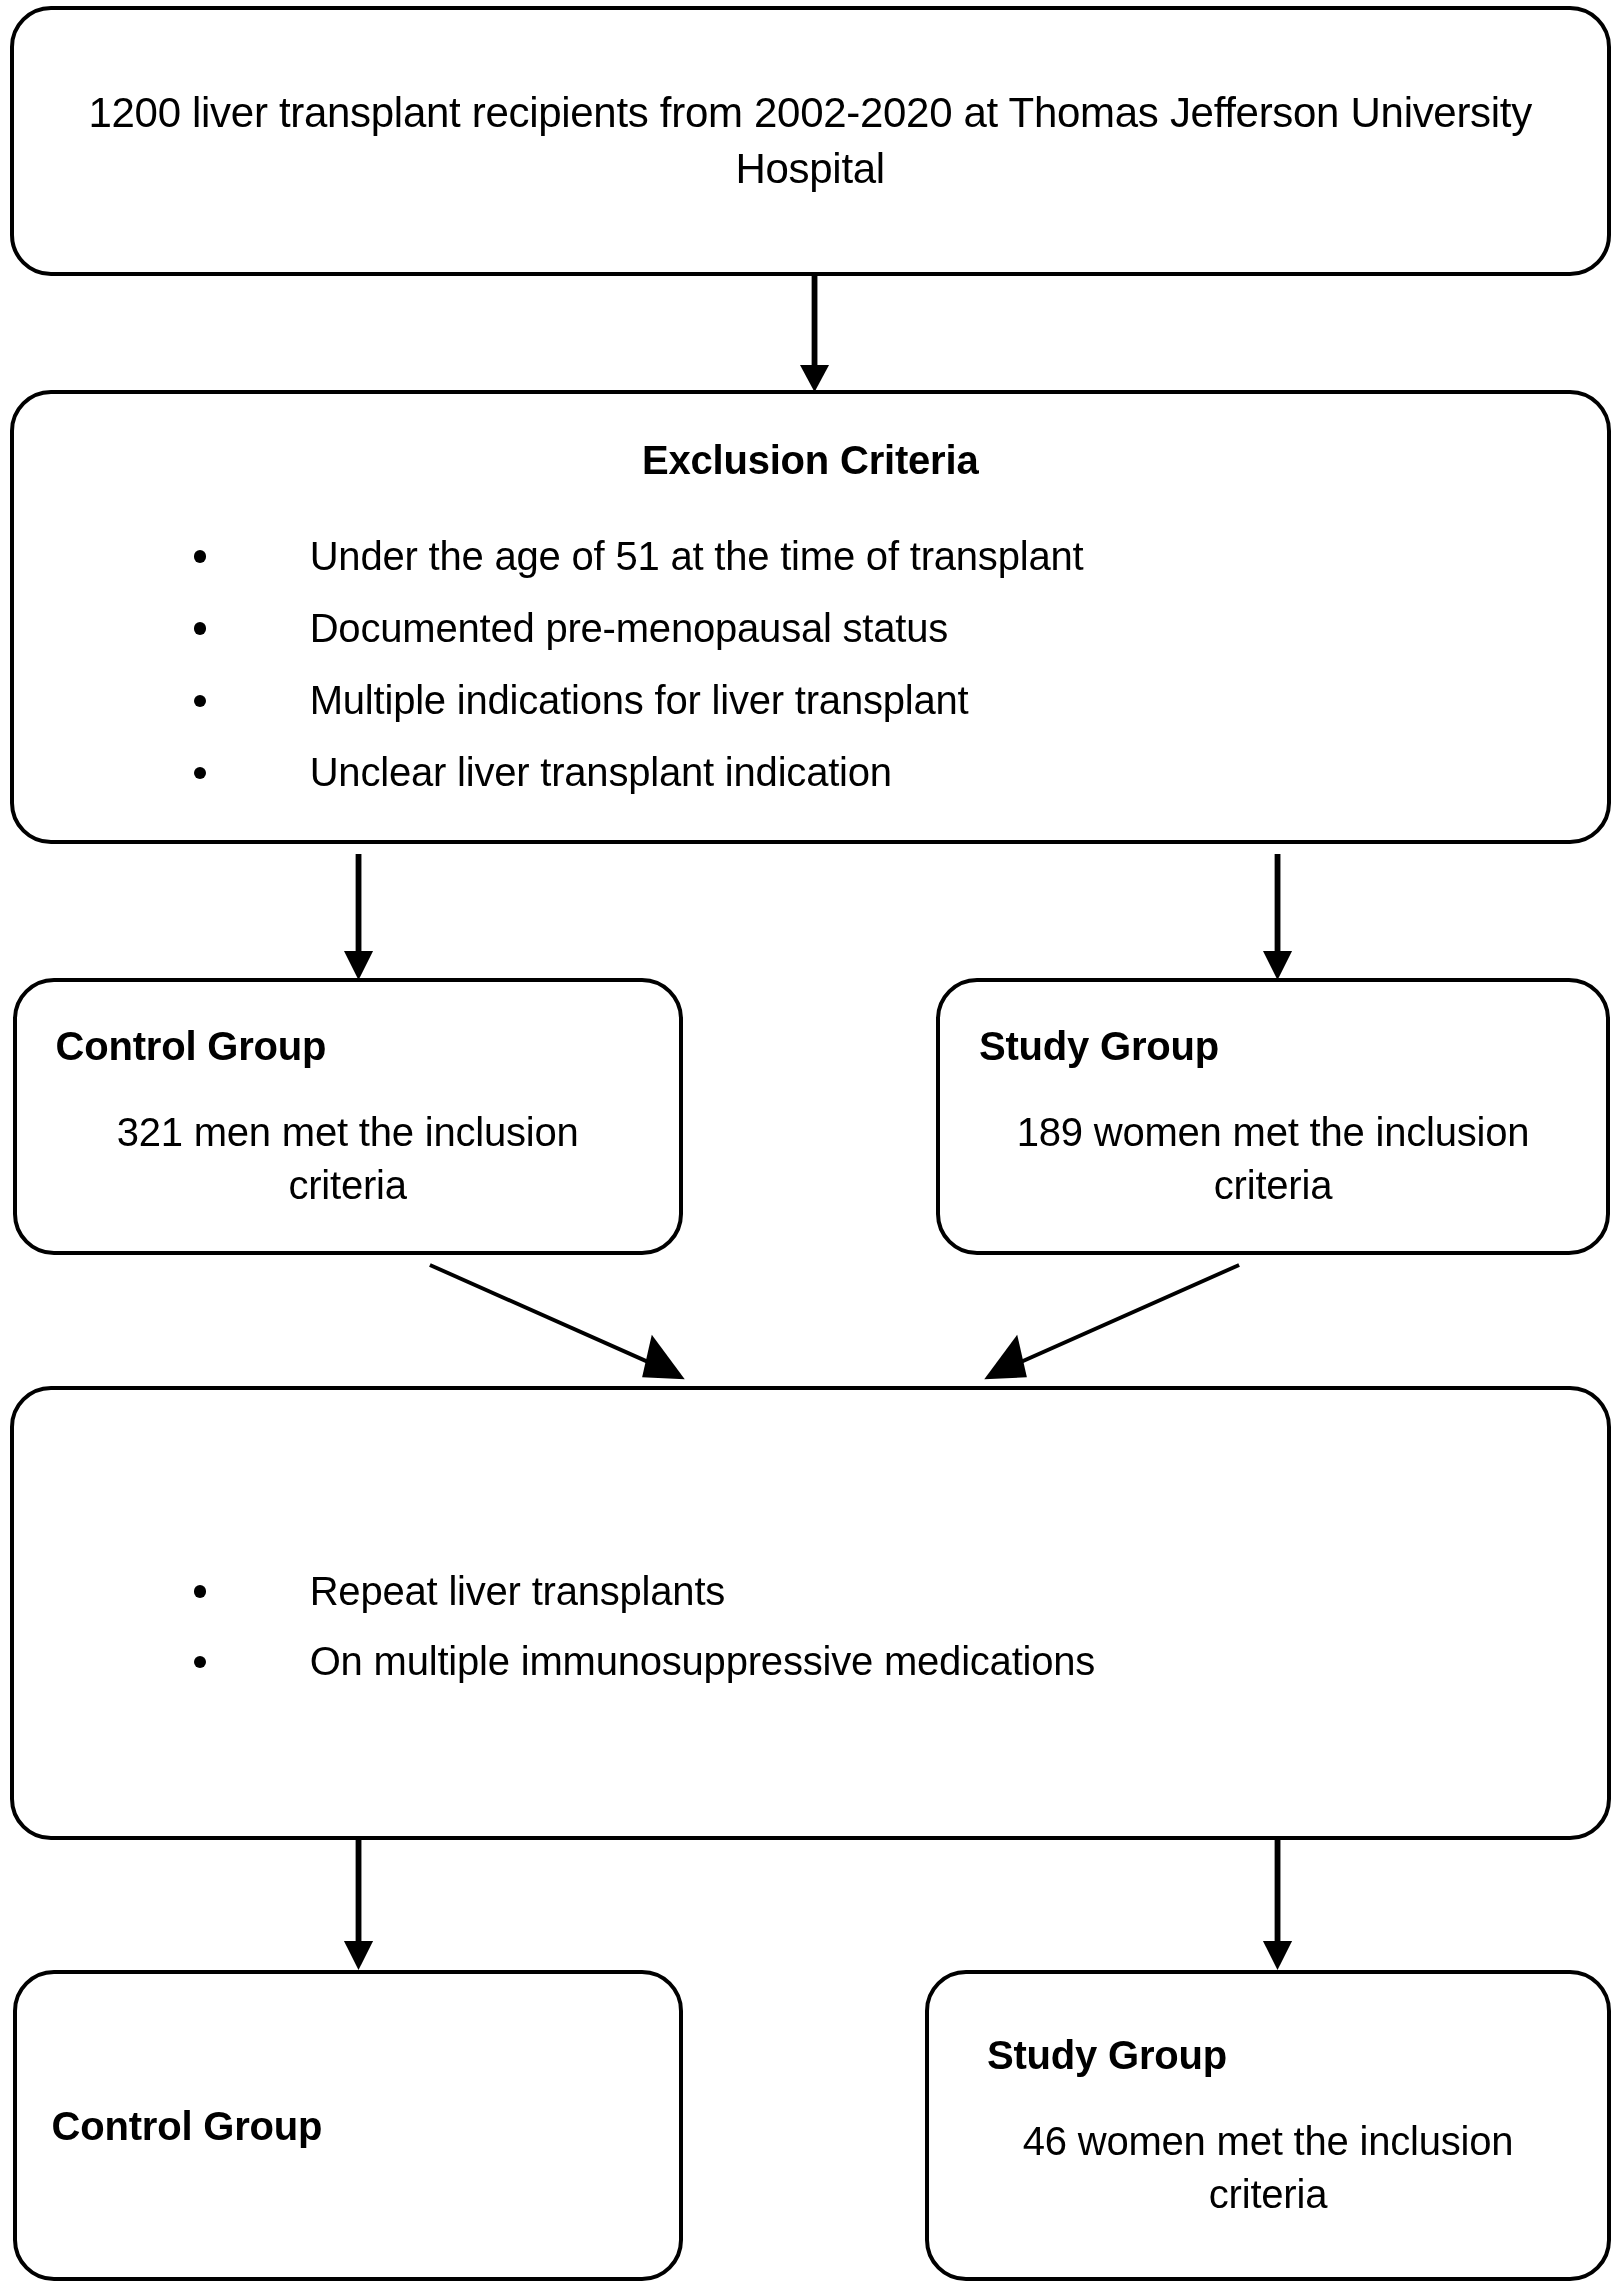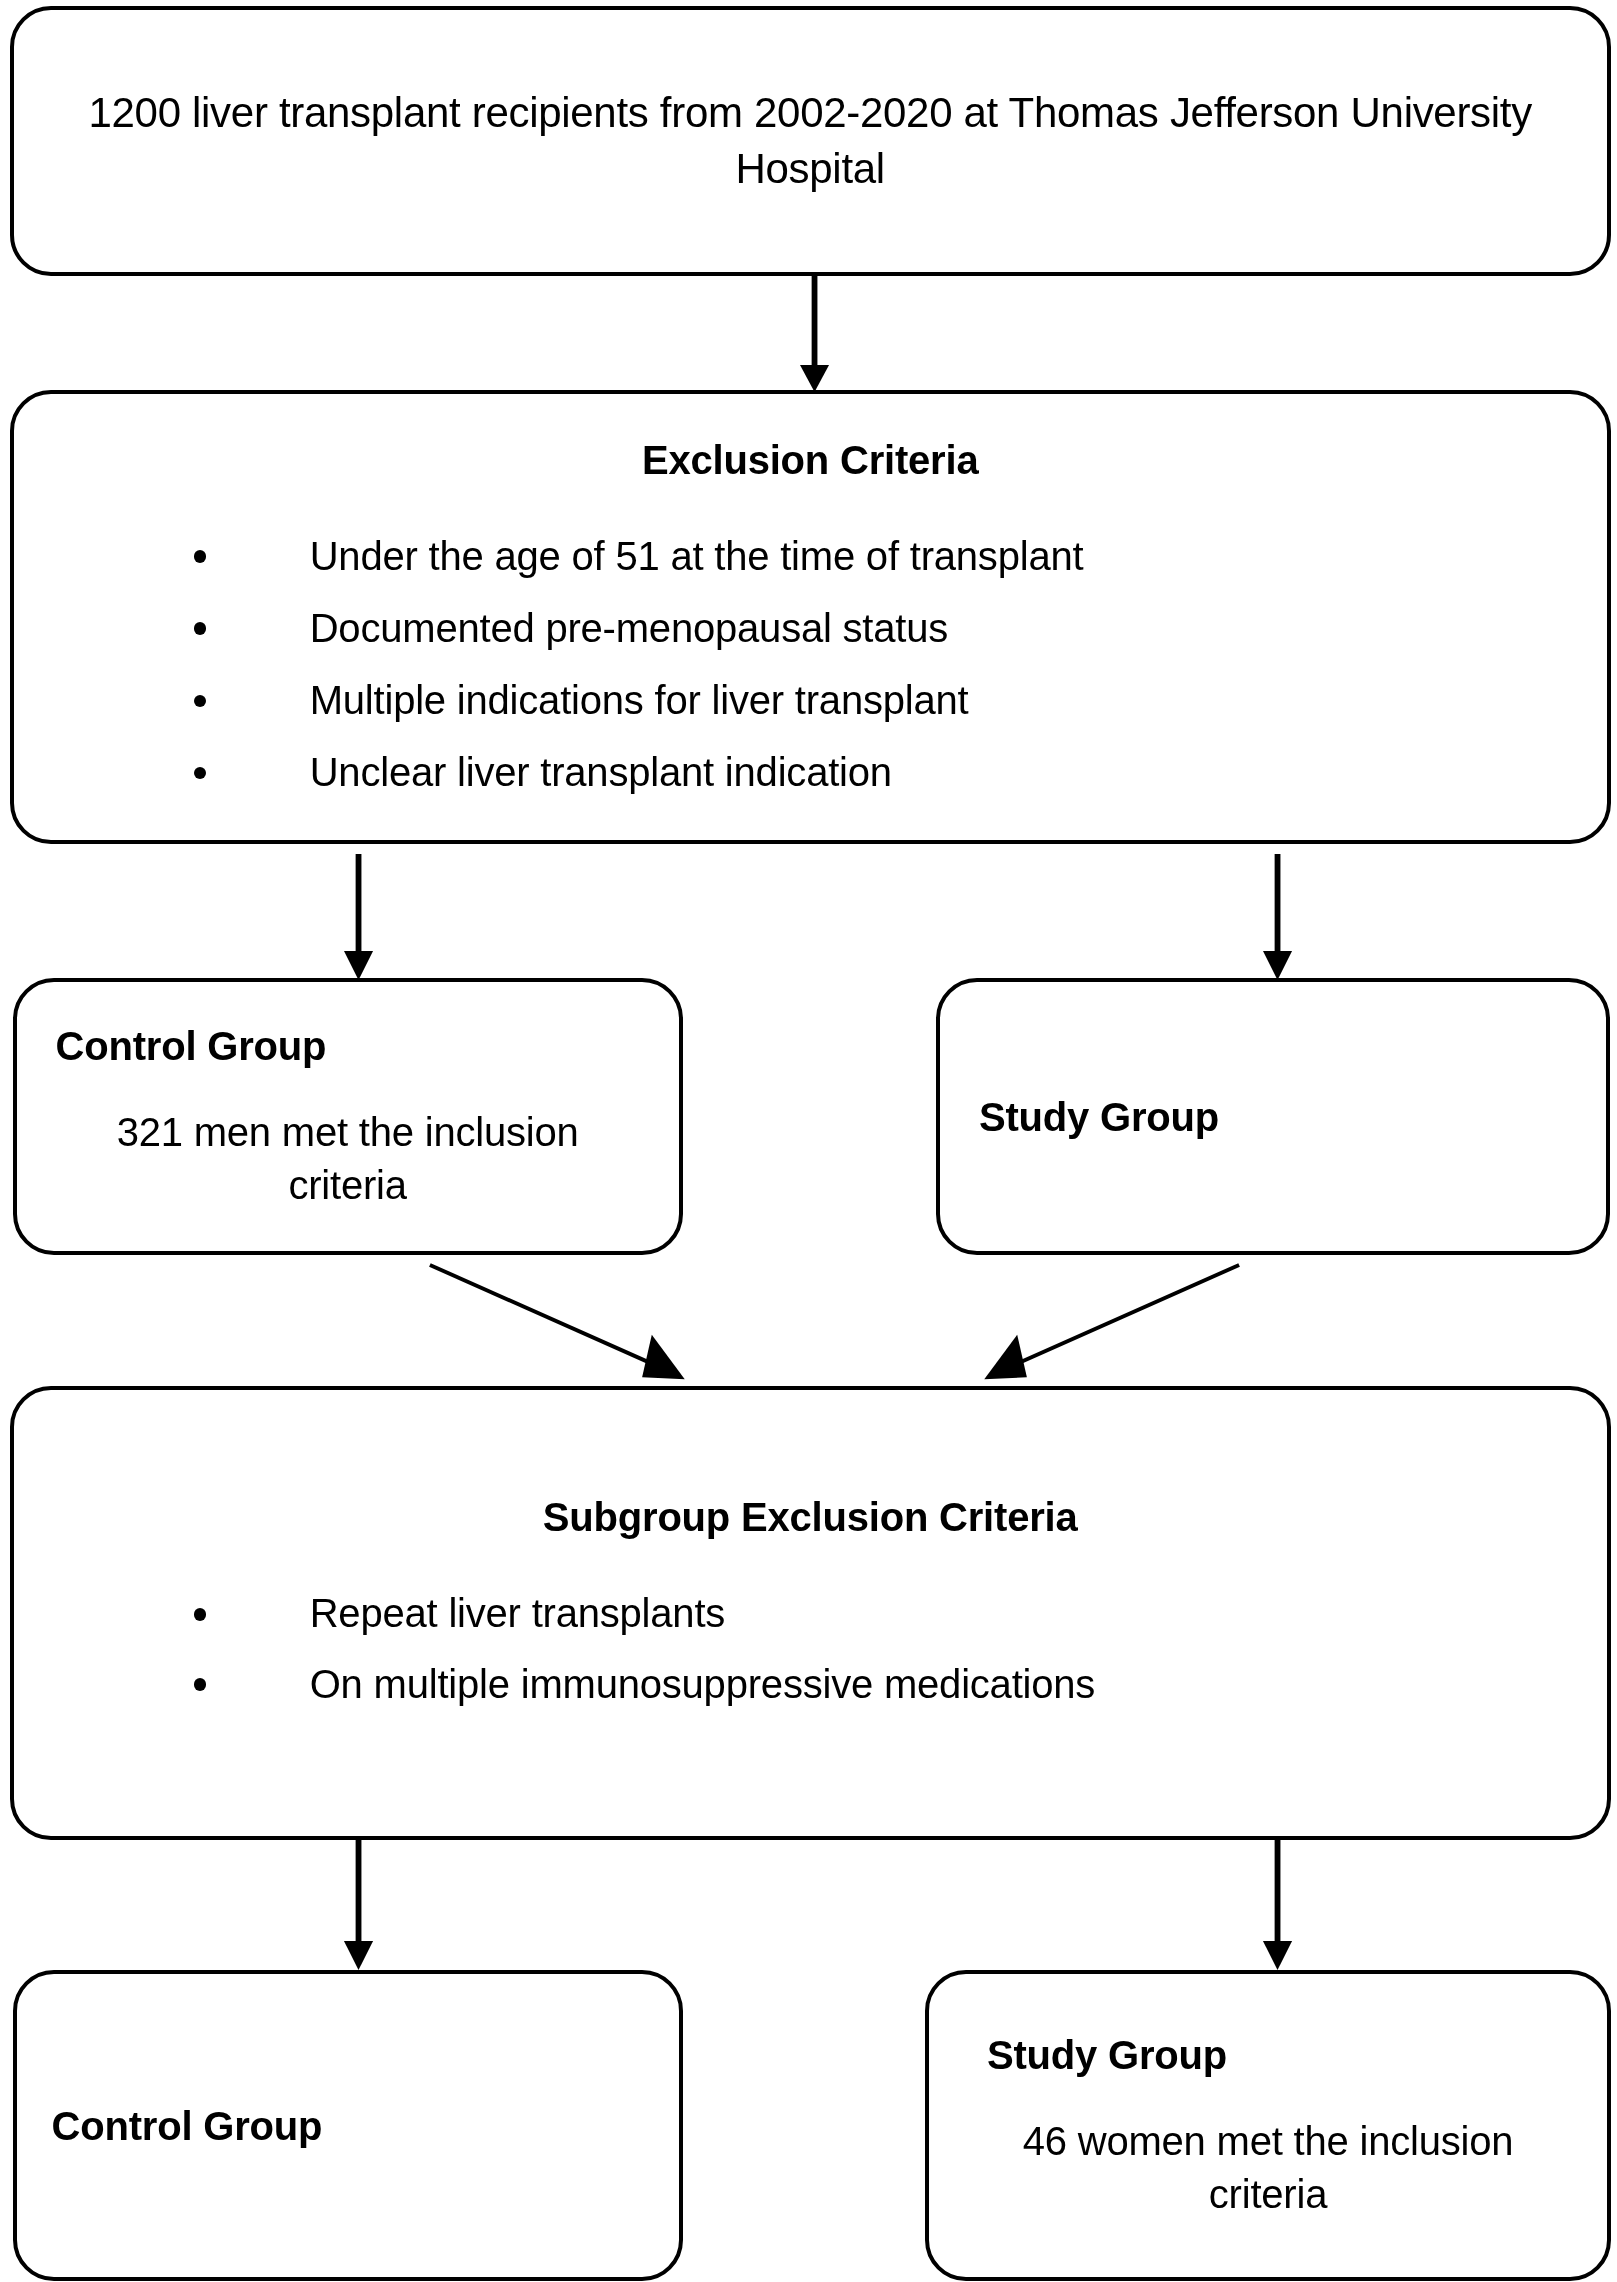--- a/index.html
+++ b/index.html
@@ -144,38 +144,38 @@
     </svg>
   </div>
 
   <div class="node center" style="left:12.6px; top:978px; width:670px; height:277px; padding:0 39px;">
     <div class="node-title">Control Group</div>
     <div class="node-text" style="margin-top:35px;">321 men met the inclusion criteria</div>
   </div>
 
   <div class="node center" style="left:936px; top:978px; width:674px; height:277px; padding:0 39px;">
     <div class="node-title">Study Group</div>
+    <div class="node-text" style="margin-top:35px;">189 women met the inclusion criteria</div>
   </div>
 
   <div class="connector" style="left:427px; top:1261px; width:281px; height:131px;">
     <svg width="281" height="131" viewBox="0 0 290 135">
       <line x1="3" y1="4" x2="246" y2="112" stroke="#000" stroke-width="4"></line>
       <polygon points="232,76 266,122 222,120" fill="#000"></polygon>
     </svg>
   </div>
 
   <div class="connector" style="left:961px; top:1261px; width:281px; height:131px;">
     <svg width="281" height="131" viewBox="0 0 290 135">
       <line x1="287" y1="4" x2="44" y2="112" stroke="#000" stroke-width="4"></line>
       <polygon points="58,76 24,122 68,120" fill="#000"></polygon>
     </svg>
   </div>
 
   <div class="node" style="left:9.7px; top:1386px; width:1601px; height:454px;">
-    <div class="crit-title">Subgroup Exclusion Criteria</div>
     <ul class="criteria" style="margin-top:50px;">
       <li style="margin-bottom:23px;">
         <span class="bullet"></span>
         <span>Repeat liver transplants</span>
       </li>
       <li style="margin-bottom:23px;">
         <span class="bullet"></span>
         <span>On multiple immunosuppressive medications</span>
       </li>
     </ul>

